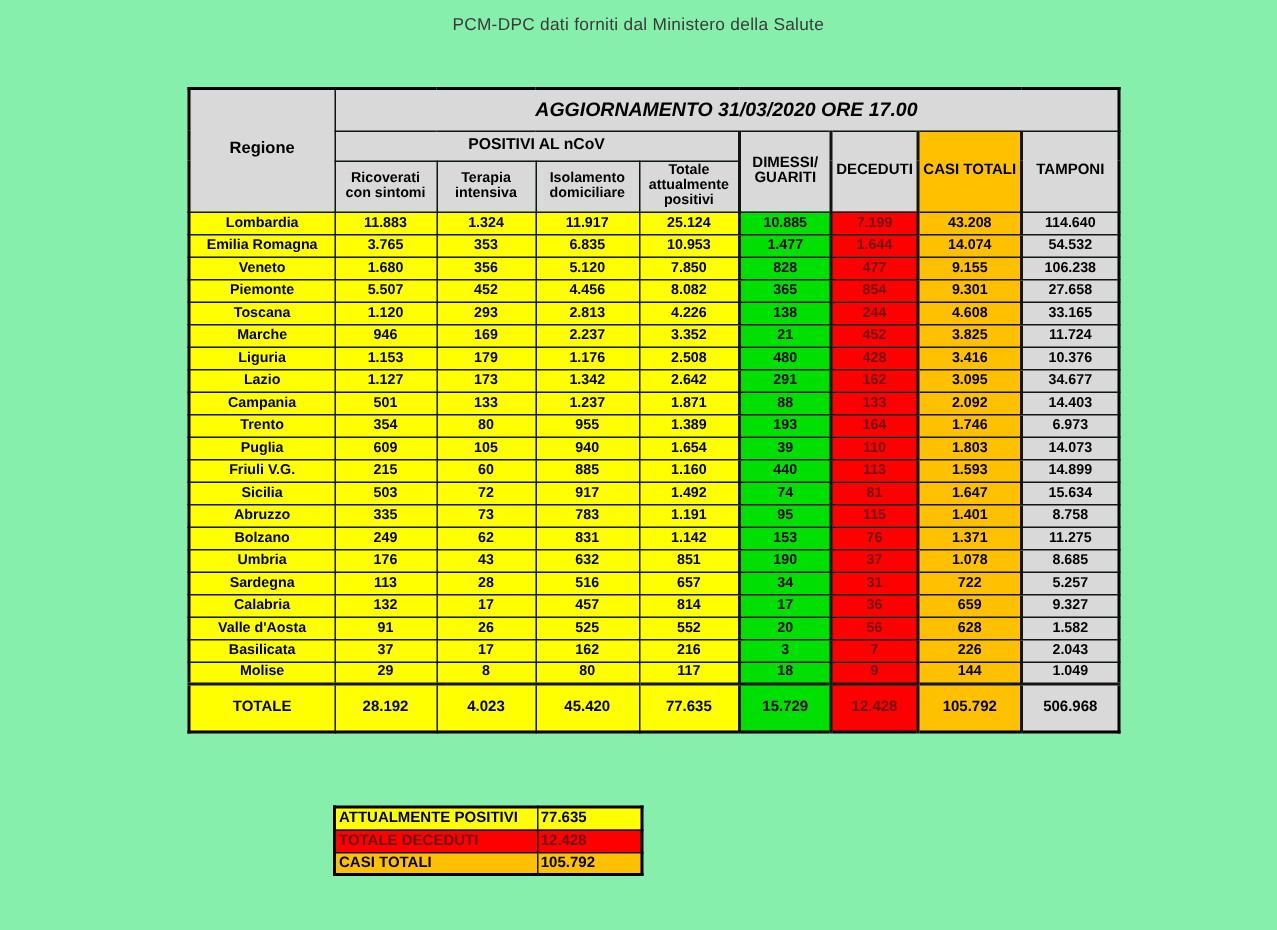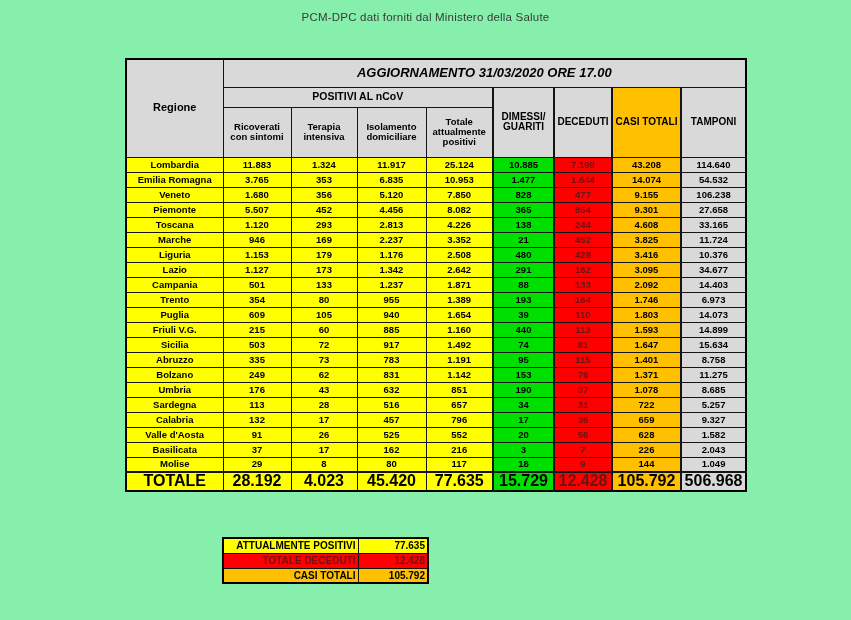--- a/index.html
+++ b/index.html
@@ -14,39 +14,39 @@
   .tbl-wrap { position:absolute; left:125px; top:58px; }
   table.main { border-collapse:collapse; table-layout:fixed; width:620px;
     border:2.5px solid #000; }
   table.main th, table.main td {
     border-top:1px solid #141414; border-bottom:1px solid #141414;
     border-left:1.5px solid #141414; border-right:1.5px solid #141414;
     text-align:center; vertical-align:middle; padding:0 2px;
     font-weight:bold; line-height:1.05; }
   th.h-top { height:28px; font-size:13px; border-bottom-width:2px; background:var(--gray);font-style:italic; }
   th.h-grp { height:20px; font-size:10.5px; background:var(--gray); }
-  th.h-sub { height:50px; font-size:9.5px; background:var(--gray); }
+  th.h-sub { height:34px; font-size:9.5px; background:var(--gray); }
   th.h-span { background:var(--gray); font-size:10px; }
   th.regione { background:var(--gray); font-size:11px; border-right-width:2px; }
   td.region-cell { background:var(--yellow); font-size:10px; border-right-width:2px; }
   table.main td { height:15px; font-size:9.5px; }
   .cell-yellow { background:var(--yellow); }
   .cell-green  { background:var(--green); }
   .cell-red    { background:var(--red); color:var(--redtext); }
   .cell-orange { background:var(--orange); }
   .cell-gray   { background:var(--gray); }
   .hdr-orange  { background:var(--orange) !important; }
   .tl { border-left-width:2.5px !important; }
-  tr.total td { border-top-width:2.5px; height:16px; font-size:16px; }
+  tr.total td { border-top-width:2.5px; height:32px; font-size:10px; }
 
   
   .sum-wrap { position:absolute; left:222px; top:537px; }
   table.summary { border-collapse:collapse; table-layout:fixed; width:205px;
     border:2px solid #000; }
-  table.summary td { border:1.5px solid #141414; height:15px; text-align:right;
+  table.summary td { border:1.5px solid #141414; height:15px; text-align:left;
     vertical-align:middle; font-weight:bold; font-size:10px; padding:0 2px; }
   .bg-yellow { background:var(--yellow); }
   .bg-green  { background:var(--green); }
   .bg-red    { background:var(--red); color:var(--redtext); }
   .bg-orange { background:var(--orange); }
 </style>
 </head>
 <body>
 
 <div id="page">
@@ -271,21 +271,21 @@
     <td class="cell-green tl">34</td>
     <td class="cell-red tl">31</td>
     <td class="cell-orange tl">722</td>
     <td class="cell-gray tl">5.257</td>
   </tr>
           <tr>
     <td class="region-cell">Calabria</td>
     <td class="cell-yellow">132</td>
     <td class="cell-yellow">17</td>
     <td class="cell-yellow">457</td>
-    <td class="cell-yellow">796</td>
+    <td class="cell-yellow">814</td>
     <td class="cell-green tl">17</td>
     <td class="cell-red tl">36</td>
     <td class="cell-orange tl">659</td>
     <td class="cell-gray tl">9.327</td>
   </tr>
           <tr>
     <td class="region-cell">Valle d'Aosta</td>
     <td class="cell-yellow">91</td>
     <td class="cell-yellow">26</td>
     <td class="cell-yellow">525</td>

